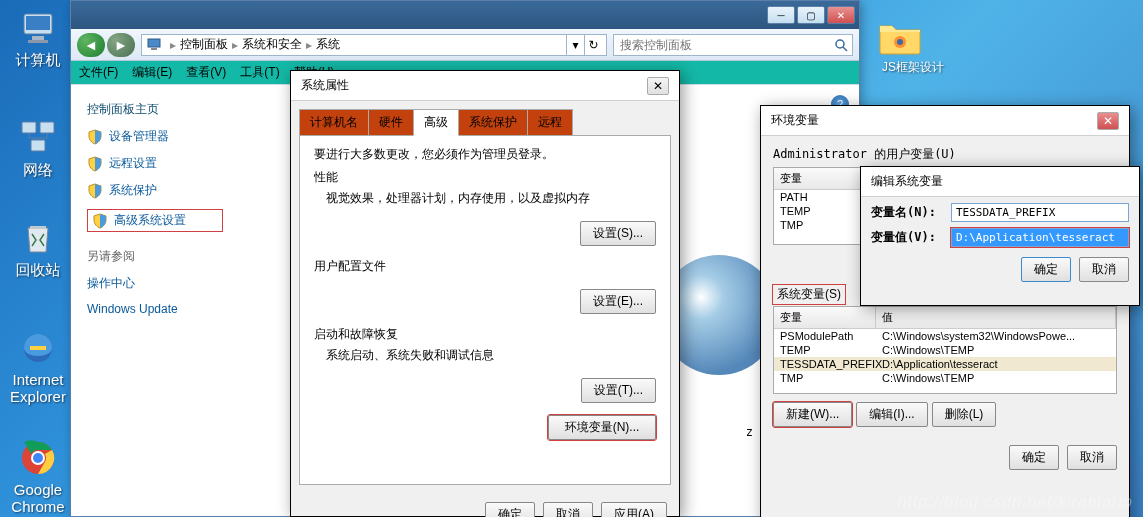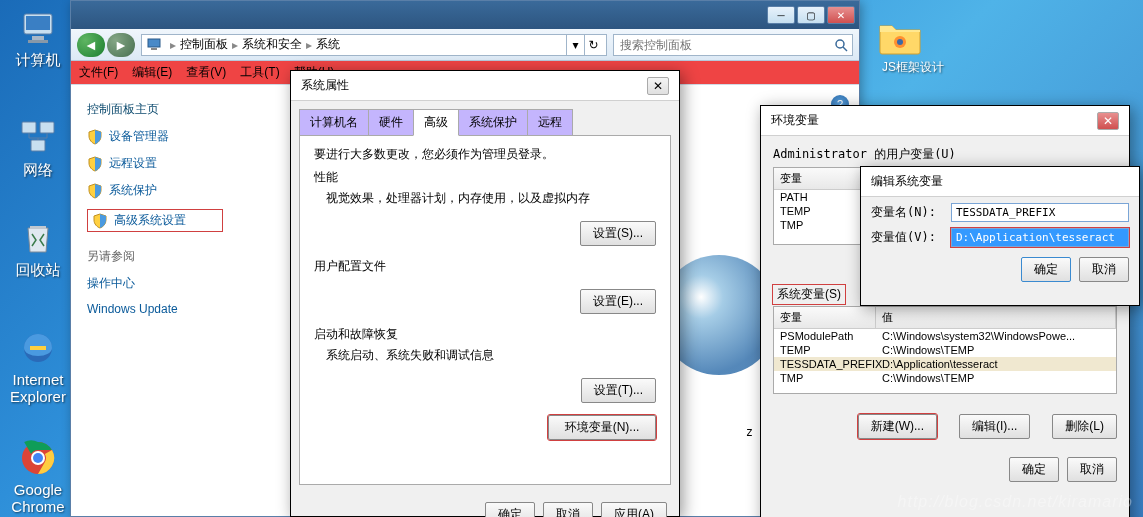--- a/index.html
+++ b/index.html
@@ -24,39 +24,39 @@
 .nav-btns { display: flex; gap: 2px; }
 .nav-btn { width: 28px; height: 24px; border-radius: 12px; background: radial-gradient(circle at 30% 30%, #5fb562 0%, #2a8a3a 80%); display: flex; align-items: center; justify-content: center; color: #fff; cursor: pointer; font-size: 14px; }
 .nav-btn.disabled { filter: grayscale(0.6); }
 .breadcrumb { flex: 1; height: 22px; border: 1px solid #a0b5ca; background: #fff; display: flex; align-items: center; padding: 0 4px; }
 .breadcrumb .bc-icon { width: 16px; height: 16px; margin-right: 4px; }
 .breadcrumb span.sep { margin: 0 4px; color: #888; }
 .bc-dd { width: 18px; height: 20px; border-left: 1px solid #a0b5ca; display: flex; align-items: center; justify-content: center; cursor: pointer; }
 .search-box { width: 240px; height: 22px; border: 1px solid #a0b5ca; background: #fff; position: relative; }
 .search-box input { width: 100%; height: 100%; border: none; padding: 0 22px 0 6px; color: #888; outline: none; }
 .search-box .mag { position: absolute; right: 4px; top: 3px; width: 14px; height: 14px; color: #3a6a9a; }
-.menubar { height: 24px; background: #ef4444; border-bottom: 1px solid #d0dae5; display: flex; align-items: center; padding: 0 8px; gap: 14px; }
+.menubar { height: 24px; background: #14b8a6; border-bottom: 1px solid #d0dae5; display: flex; align-items: center; padding: 0 8px; gap: 14px; }
 .menubar span { cursor: pointer; }
 .cp-body { display: flex; height: calc(100% - 84px); }
 .cp-sidebar { width: 210px; padding: 16px 0 0 16px; background: #fff; }
 .cp-sidebar h3 { color: #0c4a6e; font-size: 12px; font-weight: normal; }
 .cp-link { display: flex; align-items: center; gap: 6px; color: #0a5a9a; margin-bottom: 10px; cursor: pointer; }
 .cp-link.boxed { border: 1px solid #d04040; padding: 2px 4px; width: 136px; }
 .shield-icon { width: 16px; height: 16px; }
 .cp-link.grey { color: #666; margin-top: 16px; }
 .cp-main { flex: 1; background: #fff; position: relative; }
 .help-q { position: absolute; right: 10px; top: 10px; width: 18px; height: 18px; border-radius: 50%; background: radial-gradient(circle, #5fa8e8, #2a6aa8); color: #fff; display: flex; align-items: center; justify-content: center; cursor: pointer; font-size: 11px; }
 .win-orb { position: absolute; right: 80px; top: 170px; width: 120px; height: 120px; border-radius: 50%; background: radial-gradient(circle at 35% 35%, #fff 0%, #8fc0e0 20%, #2a6aa8 70%); opacity: 0.8; }
 
 
 .dialog { position: absolute; background: #f0f0f0; border: 1px solid #000000; box-shadow: 3px 3px 15px rgba(0,0,0,0.4); }
 .dlg-title { height: 30px; background: #fff; border-bottom: 1px solid #d0d0d0; display: flex; align-items: center; padding: 0 10px; font-size: 12px; justify-content: space-between; }
 .dlg-close { width: 22px; height: 18px; border: 1px solid #aaa; background: linear-gradient(180deg, #f5f5f5, #e0e0e0); display: flex; align-items: center; justify-content: center; cursor: pointer; border-radius: 2px; }
 .dlg-tabs { display: flex; margin: 8px 8px 0; }
-.dlg-tab { padding: 4px 10px; border: 1px solid #aaa; background: #c4b5fd; cursor: pointer; margin-right: -1px; }
+.dlg-tab { padding: 4px 10px; border: 1px solid #aaa; background: #c2410c; cursor: pointer; margin-right: -1px; }
 .dlg-tab.active { background: #fff; border-bottom: 1px solid #fff; position: relative; z-index: 2; }
 .dlg-panel { margin: 0 8px 8px; border: 1px solid #aaa; background: #fff; padding: 10px 14px; position: relative; top: -1px; }
 .dlg-section { margin-bottom: 12px; }
 .dlg-section .desc { margin: 4px 0 4px 12px; }
 .dlg-btn { padding: 3px 12px; border: 1px solid #888; background: linear-gradient(180deg, #fafafa, #e0e0e0); cursor: pointer; border-radius: 2px; }
 .dlg-footer { display: flex; justify-content: flex-end; gap: 8px; padding: 8px 12px; }
 .red-box { outline: 1px solid #d04040; }
 
 
 .sysprops { left: 290px; top: 70px; width: 390px; height: 447px; z-index: 20; }
@@ -66,21 +66,21 @@
 .listview { border: 1px solid #aaa; background: #fff; }
 .lv-header { display: flex; border-bottom: 1px solid #ccc; background: linear-gradient(180deg, #fafafa, #e8e8e8); }
 .lv-col { padding: 3px 6px; border-right: 1px solid #ccc; font-size: 11px; }
 .lv-row { display: flex; font-family: "SimSun", monospace; font-size: 11px; }
 .lv-row .lv-col { border: none; padding: 1px 6px; }
 .lv-row.hl { background: #f0e8d0; }
 
 
 .editvar { left: 860px; top: 166px; width: 280px; height: 140px; z-index: 30; }
 .editvar .row { display: flex; align-items: center; margin: 6px 10px; gap: 8px; }
-.editvar label { width: 72px; font-family: "SimSun", monospace; }
+.editvar label { width: 72px; font-family: "SimSun", monospace; font-weight: bold; }
 .editvar input { flex: 1; border: 1px solid #7aa5d6; padding: 2px 4px; font-family: "SimSun", monospace; font-size: 11px; }
 .editvar input.sel { background: #3399ff; color: #fff; }
 
 
 .watermark { position: absolute; right: 10px; bottom: 6px; color: rgba(255,255,255,0.35); font-size: 16px; font-style: italic; letter-spacing: 1px; z-index: 100; }
 
 
 .folder-desktop { position: absolute; right: 195px; top: 18px; width: 70px; text-align: center; color: #fff; cursor: pointer; text-shadow: 1px 1px 2px rgba(0,0,0,0.6); }
 
 svg { display: block; }
@@ -321,21 +321,21 @@
         </div>
       <div class="lv-row hl">
           <div class="lv-col" style="width:102px">TESSDATA_PREFIX</div>
           <div class="lv-col">D:\Application\tesseract</div>
         </div>
       <div class="lv-row">
           <div class="lv-col" style="width:102px">TMP</div>
           <div class="lv-col">C:\Windows\TEMP</div>
         </div>
     </div>
-    <div style="text-align:right; margin-top:20px; display:flex; justify-content:flex-end; gap:22px">
+    <div style="text-align:right; margin-top:8px; display:flex; justify-content:flex-start; gap:4px">
       <button class="dlg-btn red-box">新建(W)...</button>
       <button class="dlg-btn">编辑(I)...</button>
       <button class="dlg-btn">删除(L)</button>
     </div>
   </div>
   <div class="dlg-footer">
     <button class="dlg-btn">确定</button>
     <button class="dlg-btn">取消</button>
   </div>
 </div>

